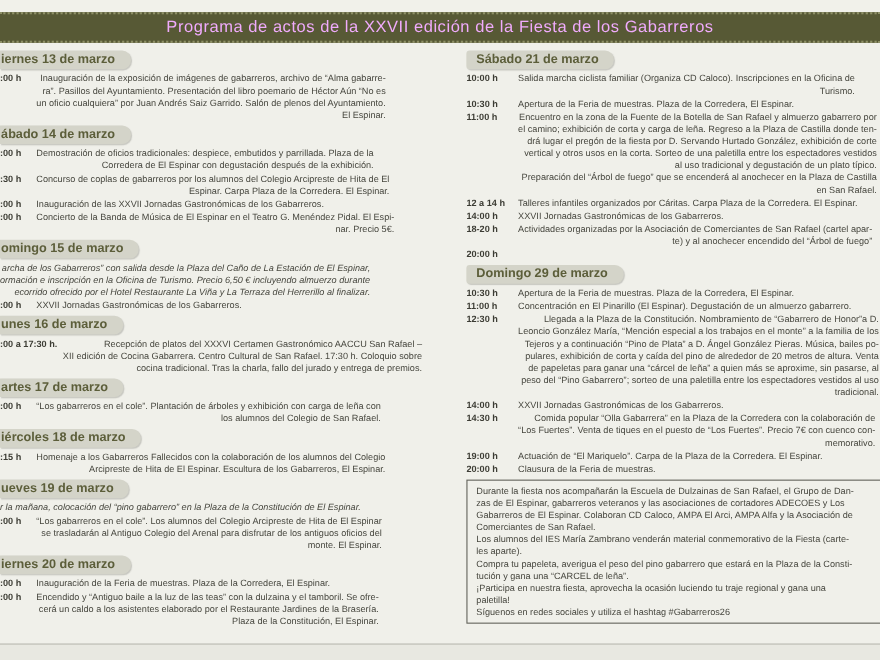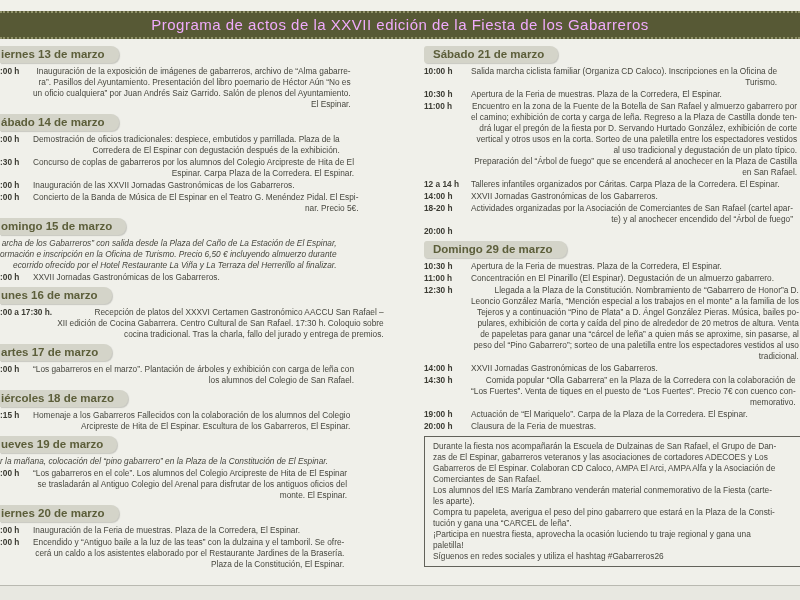--- a/index.html
+++ b/index.html
@@ -92,21 +92,21 @@
           <div class="text">XXVII Jornadas Gastronómicas de los Gabarreros.</div>
         </div></div>
       <div><div class="day-badge">unes 16 de marzo</div><div class="event">
           <span class="time">:00 a 17:30 h.</span>
           <div class="text">Recepción de platos del XXXVI Certamen Gastronómico AACCU San Rafael –
 XII edición de Cocina Gabarrera. Centro Cultural de San Rafael. 17:30 h. Coloquio sobre
 cocina tradicional. Tras la charla, fallo del jurado y entrega de premios.</div>
         </div></div>
       <div><div class="day-badge">artes 17 de marzo</div><div class="event">
           <span class="time">:00 h</span>
-          <div class="text">“Los gabarreros en el marzo”. Plantación de árboles y exhibición con carga de leña con
+          <div class="text">“Los gabarreros en el cole”. Plantación de árboles y exhibición con carga de leña con
 los alumnos del Colegio de San Rafael.</div>
         </div></div>
       <div><div class="day-badge">iércoles 18 de marzo</div><div class="event">
           <span class="time">:15 h</span>
           <div class="text">Homenaje a los Gabarreros Fallecidos con la colaboración de los alumnos del Colegio
 Arcipreste de Hita de El Espinar. Escultura de los Gabarreros, El Espinar.</div>
         </div></div>
       <div><div class="day-badge">ueves 19 de marzo</div><div class="event no-time">
           <div class="text">r la mañana, colocación del “pino gabarrero” en la Plaza de la Constitución de El Espinar.</div>
         </div><div class="event">

